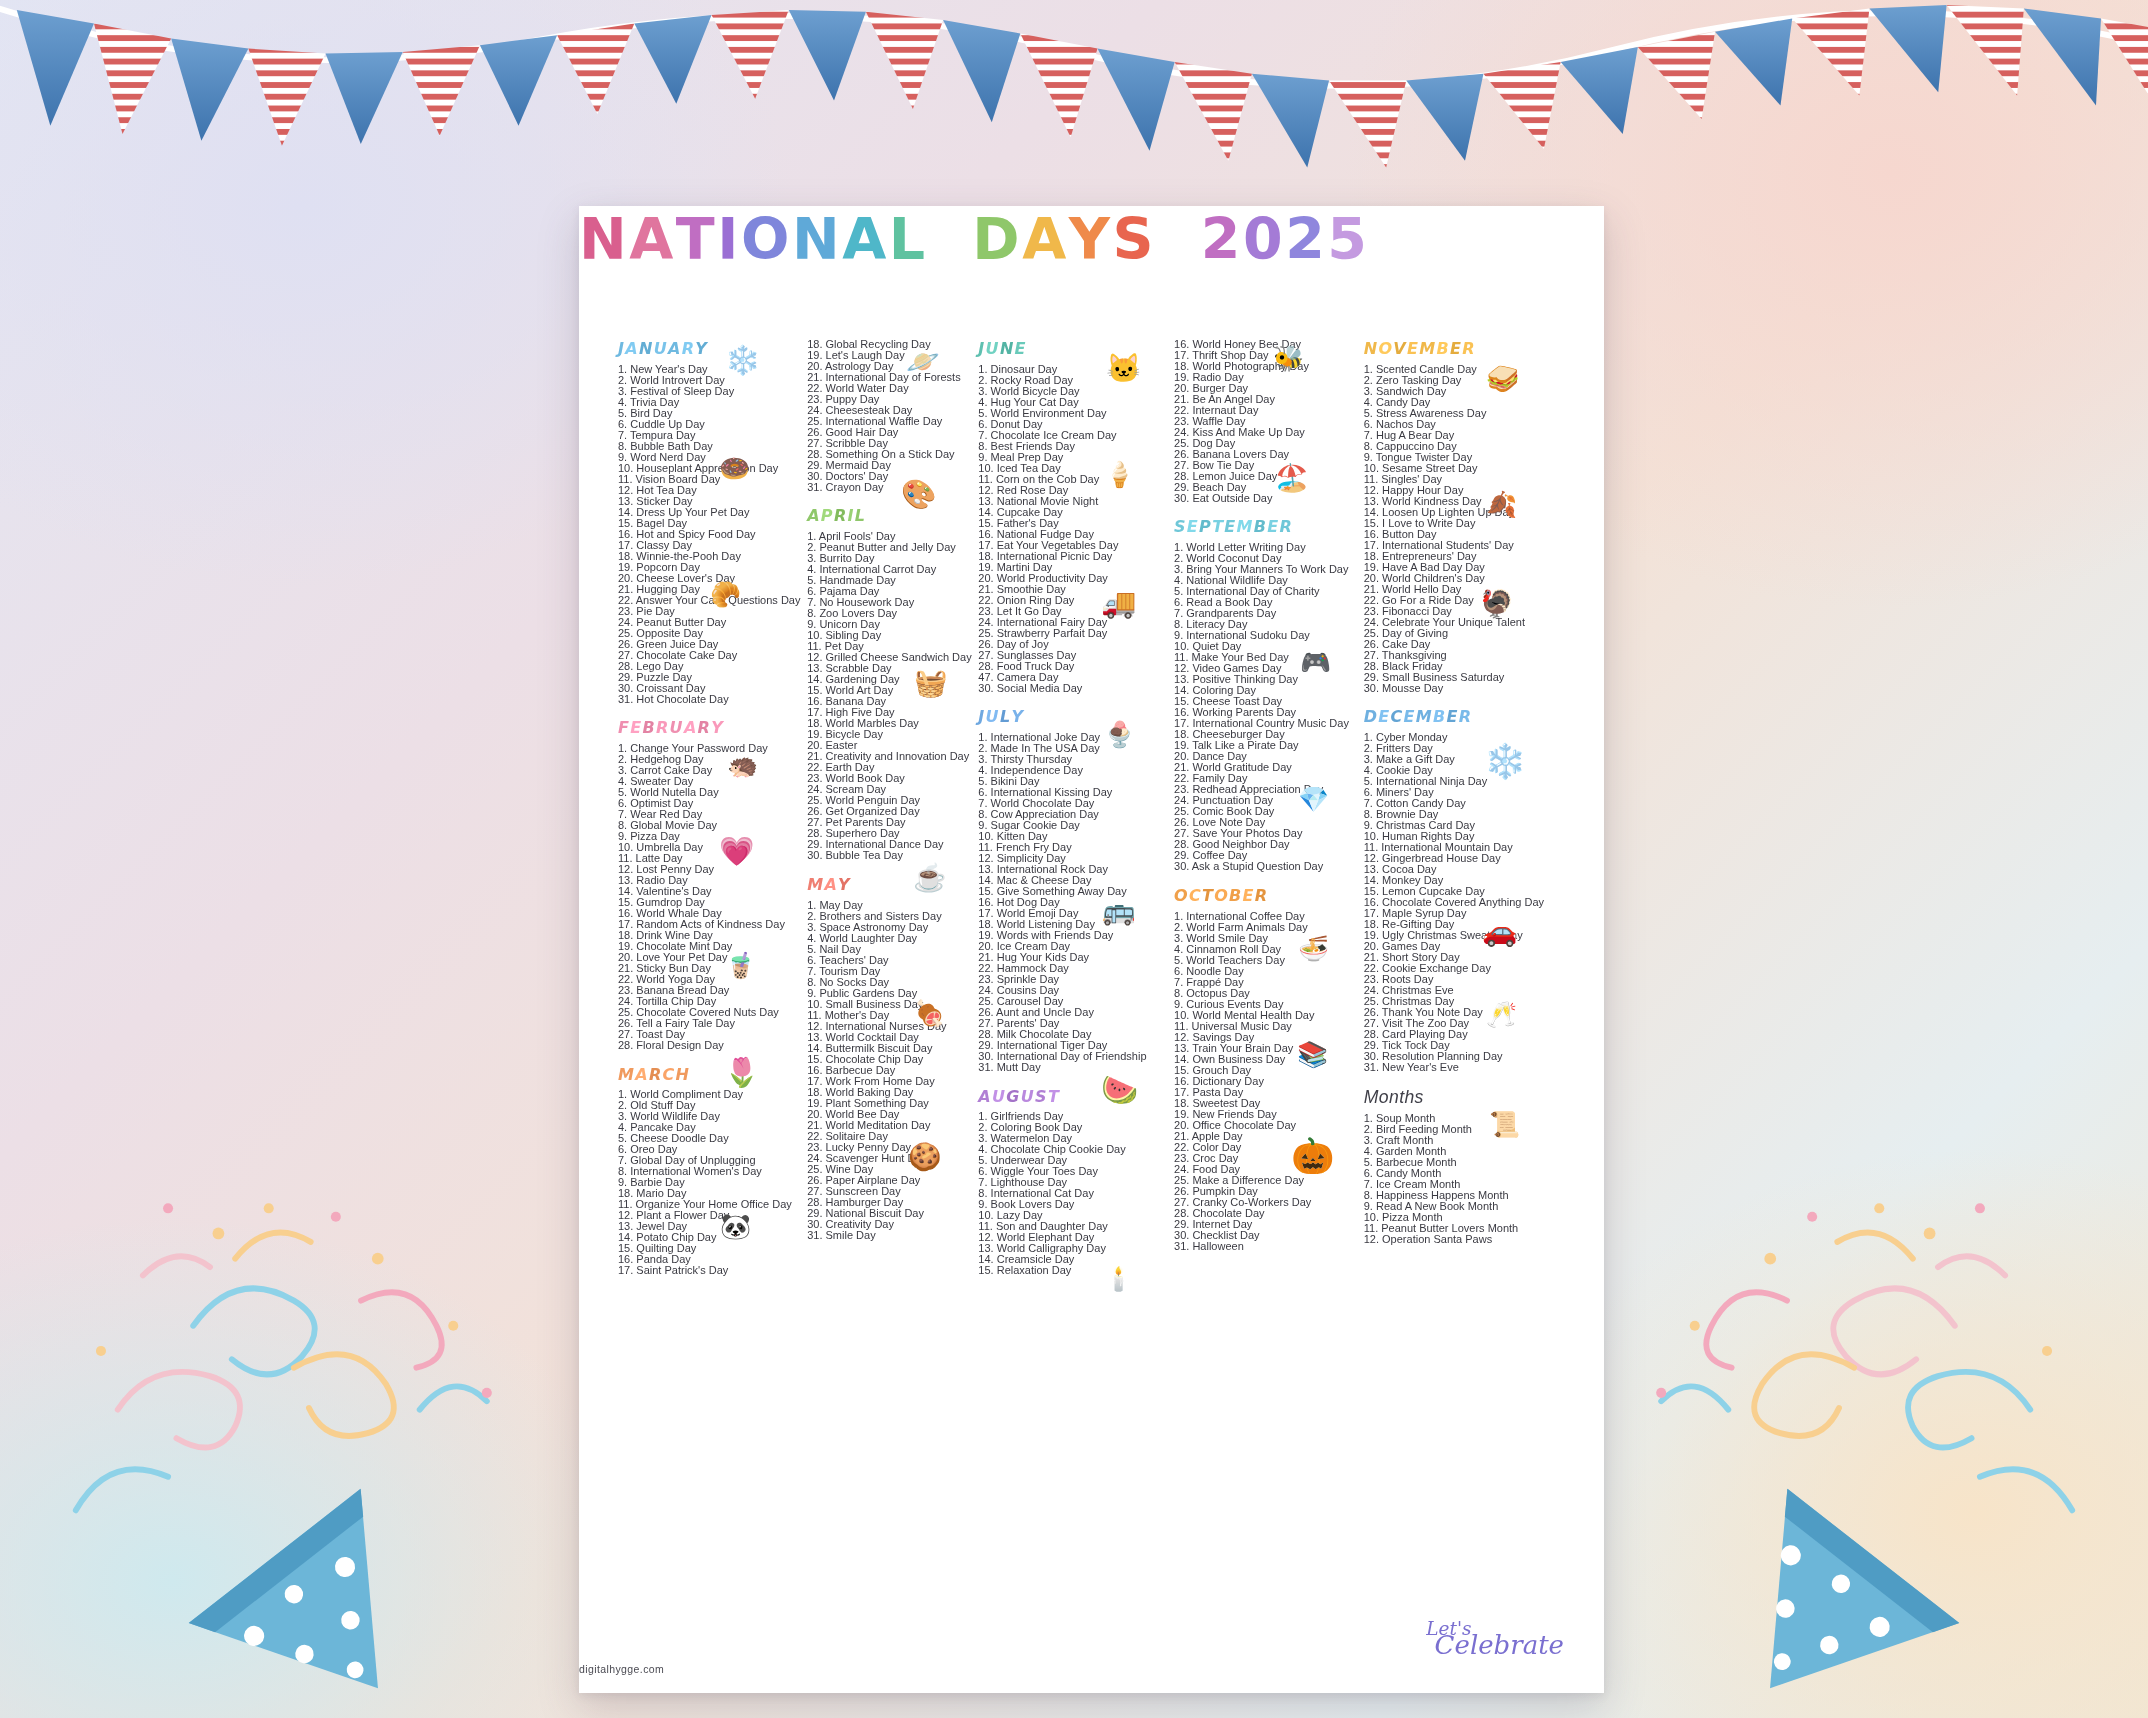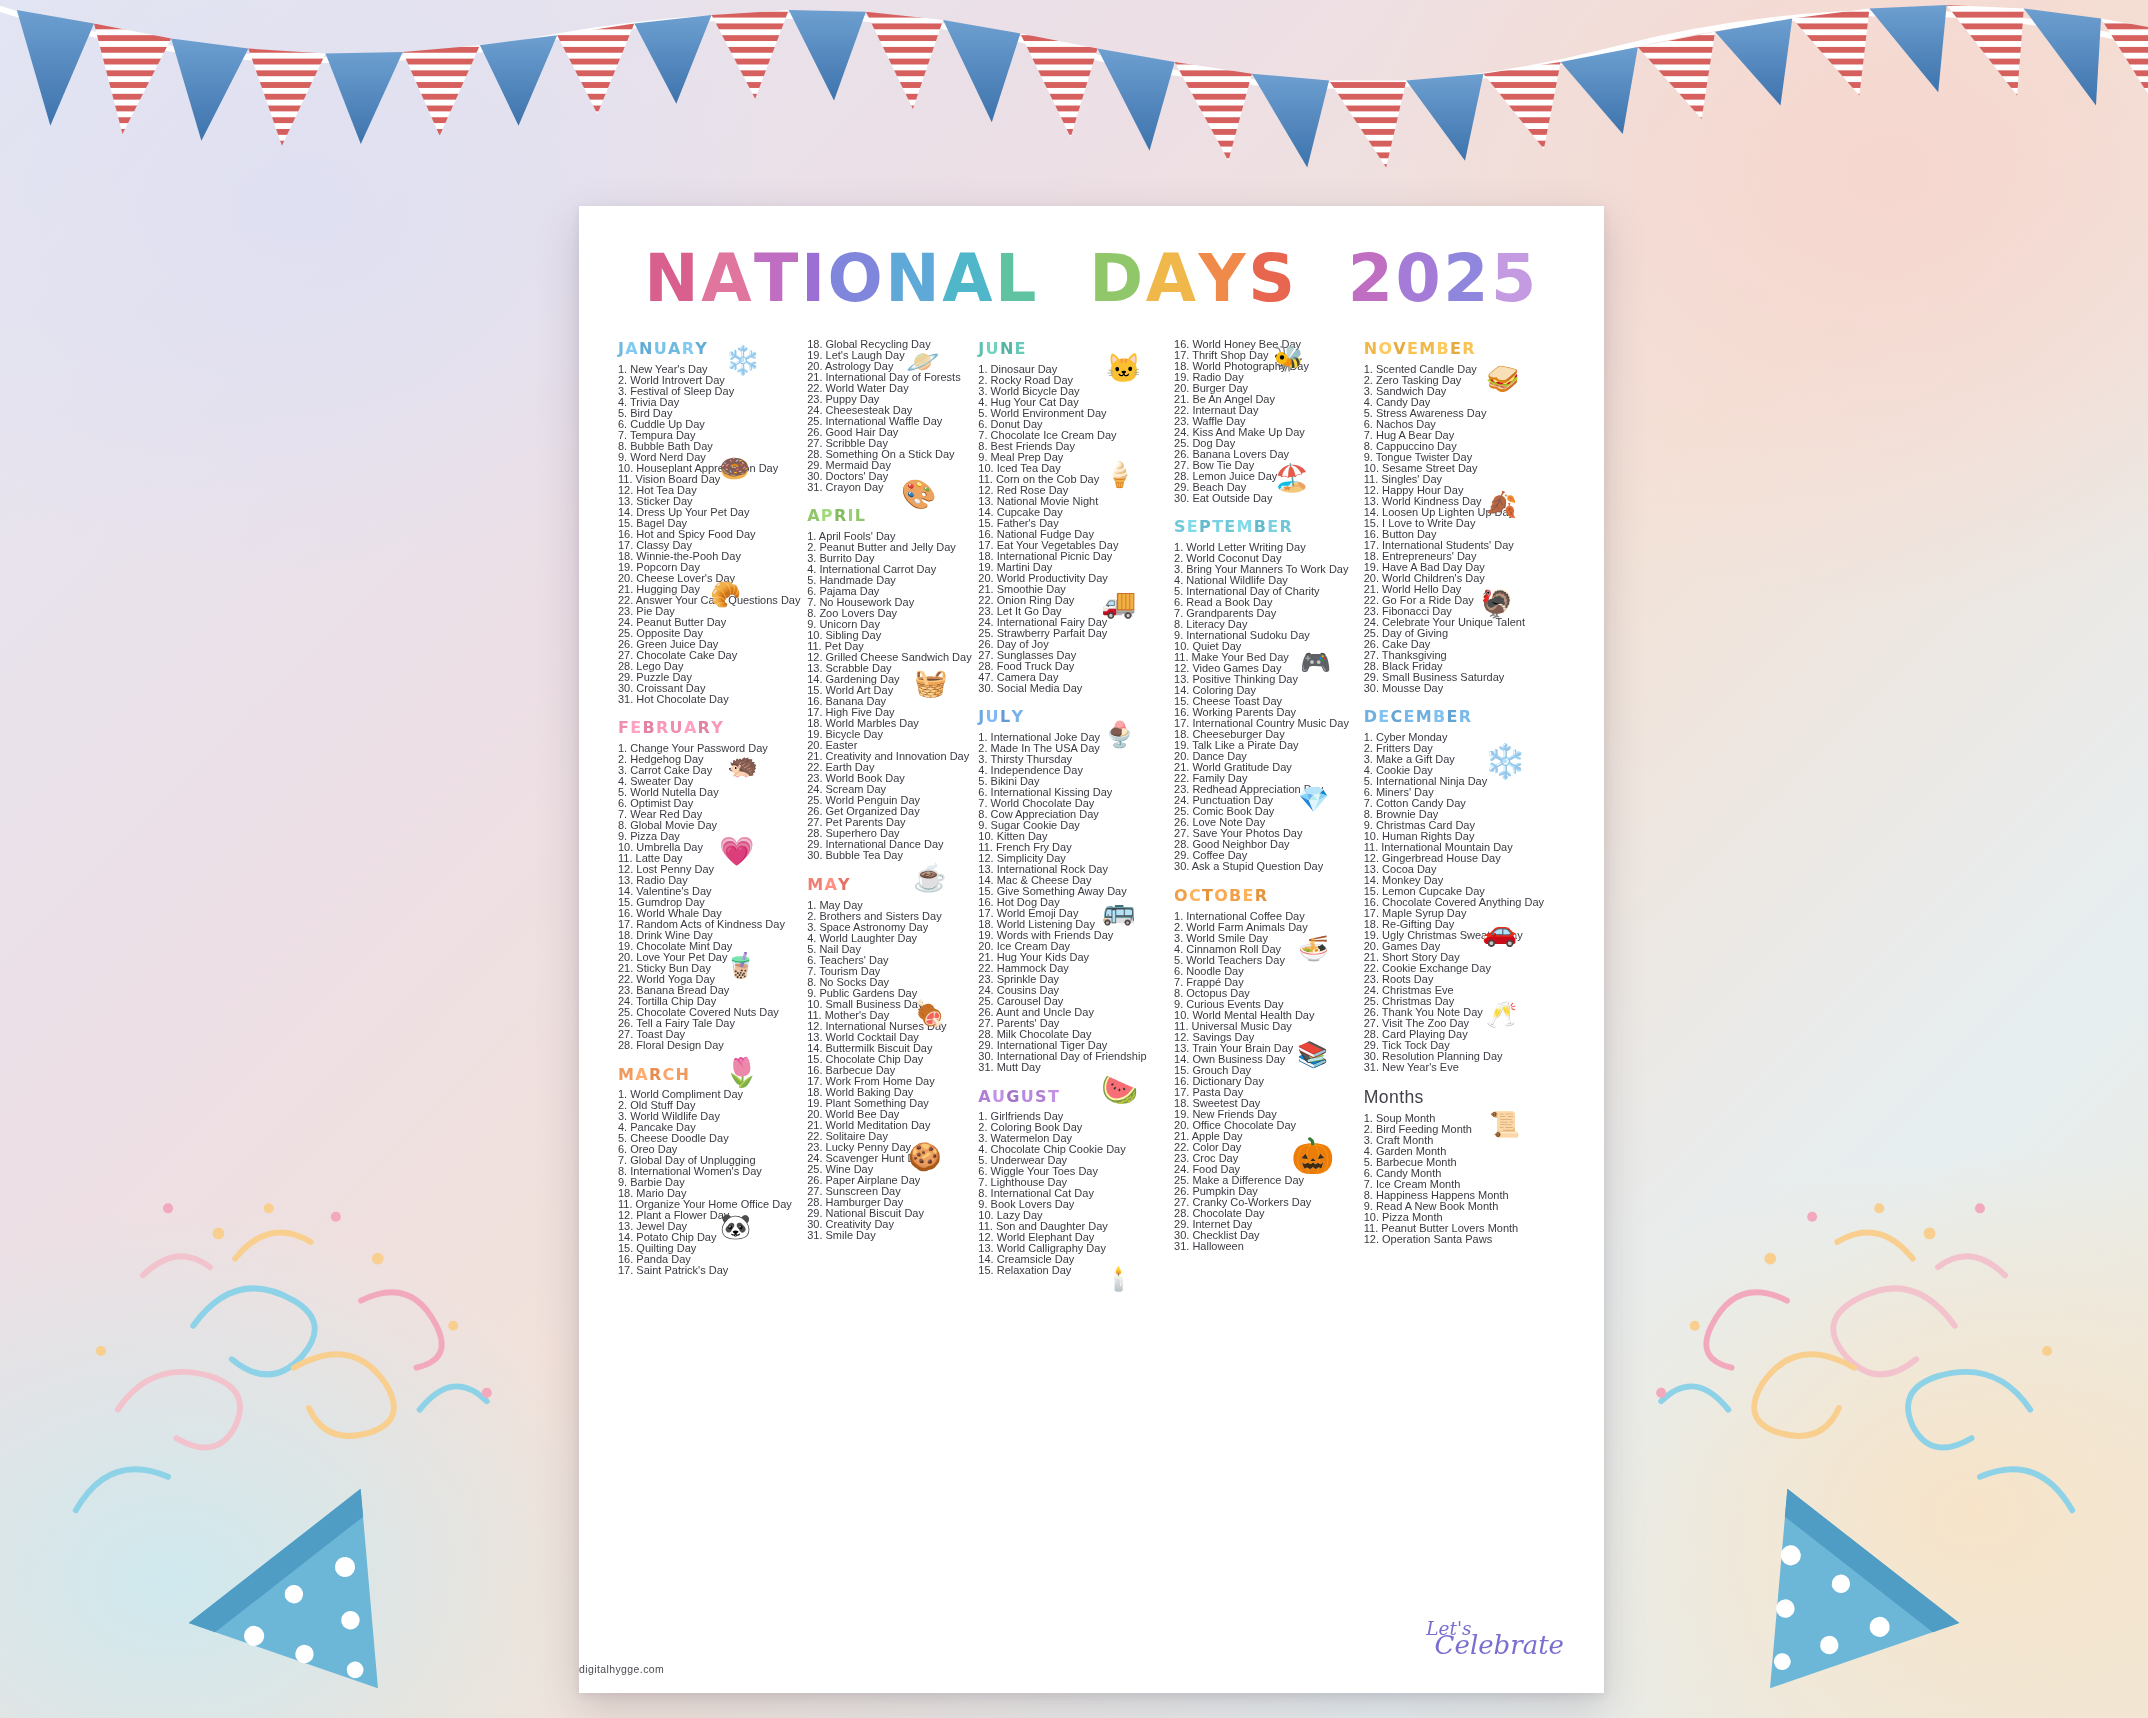--- a/index.html
+++ b/index.html
@@ -45,25 +45,24 @@
     position: absolute;
     left: 579px;
     top: 206px;
     width: 1025px;
     height: 1487px;
     background: #ffffff;
     box-shadow: 0 15px 39px rgba(80,70,90,0.22), 0 2.5px 8.4px rgba(80,70,90,0.10);
   }
 
   #poster-title {
-    text-align: center;
-    margin-top: 35px;
+    text-align: left;
     font-family: "DejaVu Sans", sans-serif;
     font-weight: bold;
-    font-size: 65px;
+    font-size: 57px;
     letter-spacing: 2.5px;
     white-space: nowrap;
   }
   #poster-title span { display: inline-block; }
 
   .columns {
     position: absolute;
     top: 133px;
     left: 39px;
     right: 37px;
@@ -82,20 +81,21 @@
   .col.c4 { flex: 0 0 183px; }
   .col.c5 { flex: 0 0 189px; }
 
   .month-block { margin-bottom: 13.4px; position: relative; }
   .month-title {
     font-family: "DejaVu Sans", sans-serif;
     font-weight: bold;
     font-size: 16px;
     letter-spacing: 1.3px;
     margin-bottom: 5.9px;
+    font-style: italic;
   }
   .month-title .ch { display: inline-block; }
   ol.days {
     list-style: none;
     margin: 0;
     padding: 0;
     font-size: 11px;
     line-height: 11px;
     color: #3a3a42;
   }

